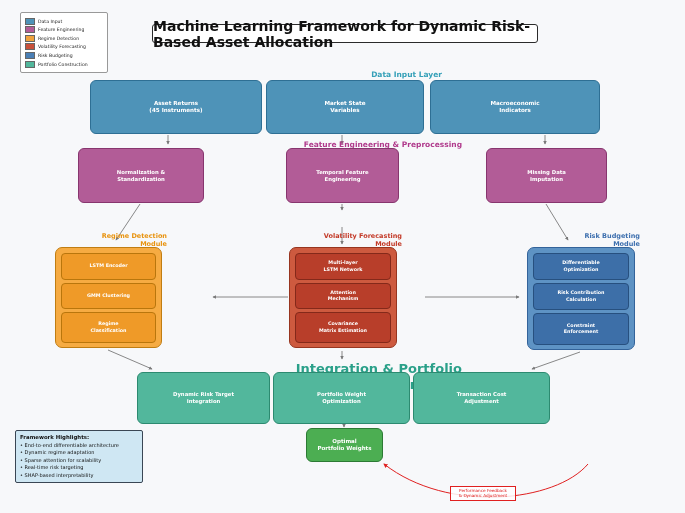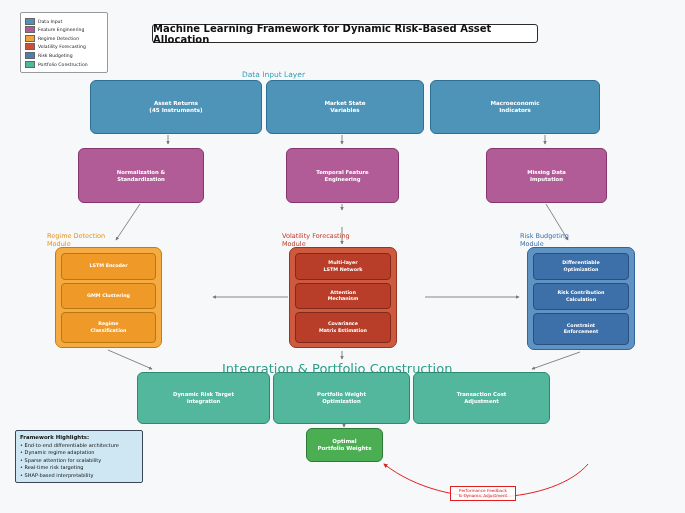--- a/index.html
+++ b/index.html
@@ -1,38 +1,38 @@
 <!DOCTYPE html>
 <html><head>
 <meta charset="utf-8">
 <style>
   html,body{margin:0;padding:0;}
   body{font-family:"DejaVu Sans","Liberation Sans",sans-serif;background:#ffffff;}
   #canvas{position:relative;width:685px;height:513px;background:#f7f8fa;overflow:hidden;}
   svg.layer{position:absolute;left:0;top:0;}
-  .hdr{position:absolute;text-align:left;font-weight:normal;white-space:pre-line;line-height:1.2;}
+  .hdr{position:absolute;text-align:right;font-weight:bold;white-space:pre-line;line-height:1.2;}
   .node{position:absolute;display:flex;align-items:center;justify-content:center;text-align:center;
         white-space:pre-line;color:#fff;font-weight:bold;border-radius:6px;box-sizing:border-box;line-height:1.25;}
   .blue{background:#4e93b8;border:1.5px solid #2e6f94;}
   .pink{background:#b25c97;border:1.5px solid #87356e;}
   .teal{background:#52b79c;border:1.5px solid #2c8a70;}
   .green{background:#4cae52;border:1.5px solid #2c7a34;}
   .mod{position:absolute;border-radius:7px;box-sizing:border-box;}
   .regime-c{background:#f6ab42;border:1.5px solid #c07d12;}
   .vol-c{background:#cd5a3f;border:1.5px solid #97351f;}
   .risk-c{background:#5e93c4;border:1.5px solid #33639a;}
   .mi{position:absolute;left:5px;right:5px;display:flex;align-items:center;justify-content:center;
       text-align:center;white-space:pre-line;color:#fff;font-weight:bold;border-radius:4px;
       box-sizing:border-box;font-size:4.8px;line-height:1.3;}
   .regime-i{background:#ef9a28;border:1px solid #b9760c;}
   .vol-i{background:#b83e2a;border:1px solid #84291a;}
   .risk-i{background:#3d6fa8;border:1px solid #27507f;}
   #title-box{position:absolute;left:152px;top:24px;width:384px;height:17px;background:#fff;
       border:1px solid #2b2b2b;border-radius:3px;display:flex;align-items:center;justify-content:center;
-      font-weight:bold;font-size:10px;color:#111;}
+      font-weight:bold;font-size:14px;color:#111;}
   #legend{position:absolute;left:20px;top:12px;width:88px;background:#fff;border:1px solid #999;
       border-radius:2px;padding:3px 4px;box-sizing:border-box;}
   .lg-item{display:flex;align-items:center;gap:3px;margin:1.6px 0;font-size:4.6px;color:#222;}
   .sw{display:inline-block;width:8px;height:5px;border:0.5px solid #666;flex:0 0 auto;}
   #highlights{position:absolute;left:15px;top:430px;width:128px;background:#cfe7f3;border:1px solid #3a4654;
       border-radius:2px;padding:3px 4px;box-sizing:border-box;color:#111;}
   #highlights .ht{font-size:5.4px;font-weight:bold;margin-bottom:1.5px;}
   #highlights .hi{font-size:5px;line-height:1.5;}
   #feedback-note{position:absolute;left:450px;top:486px;width:66px;border:0.8px solid #e02020;
       color:#e02020;background:rgba(255,255,255,0.85);font-size:4.2px;line-height:1.3;text-align:center;
@@ -100,20 +100,21 @@
   <div id="title-box">Machine Learning Framework for Dynamic Risk-Based Asset Allocation</div>
 
   <div class="hdr" style="left:242px;top:70px;width:200px;font-size:7.5px;color:#35a0b8;">Data Input Layer</div>
   <div class="node blue" style="left:90px;top:80px;width:172px;height:54px;font-size:5.6px;">Asset Returns
 (45 Instruments)</div>
   <div class="node blue" style="left:266px;top:80px;width:158px;height:54px;font-size:5.6px;">Market State
 Variables</div>
   <div class="node blue" style="left:430px;top:80px;width:170px;height:54px;font-size:5.6px;">Macroeconomic
 Indicators</div>
 
+  <div class="hdr" style="left:222px;top:140px;width:240px;font-size:7.5px;color:#b03a8c;">Feature Engineering &amp; Preprocessing</div>
   <div class="node pink" style="left:78px;top:148px;width:126px;height:55px;font-size:5.3px;">Normalization &amp;
 Standardization</div>
   <div class="node pink" style="left:286px;top:148px;width:113px;height:55px;font-size:5.3px;">Temporal Feature
 Engineering</div>
   <div class="node pink" style="left:486px;top:148px;width:121px;height:55px;font-size:5.3px;">Missing Data
 Imputation</div>
 
 
   <div class="hdr" style="left:47px;top:233px;width:120px;font-size:6.5px;color:#e8930f;">Regime Detection
 Module</div>

